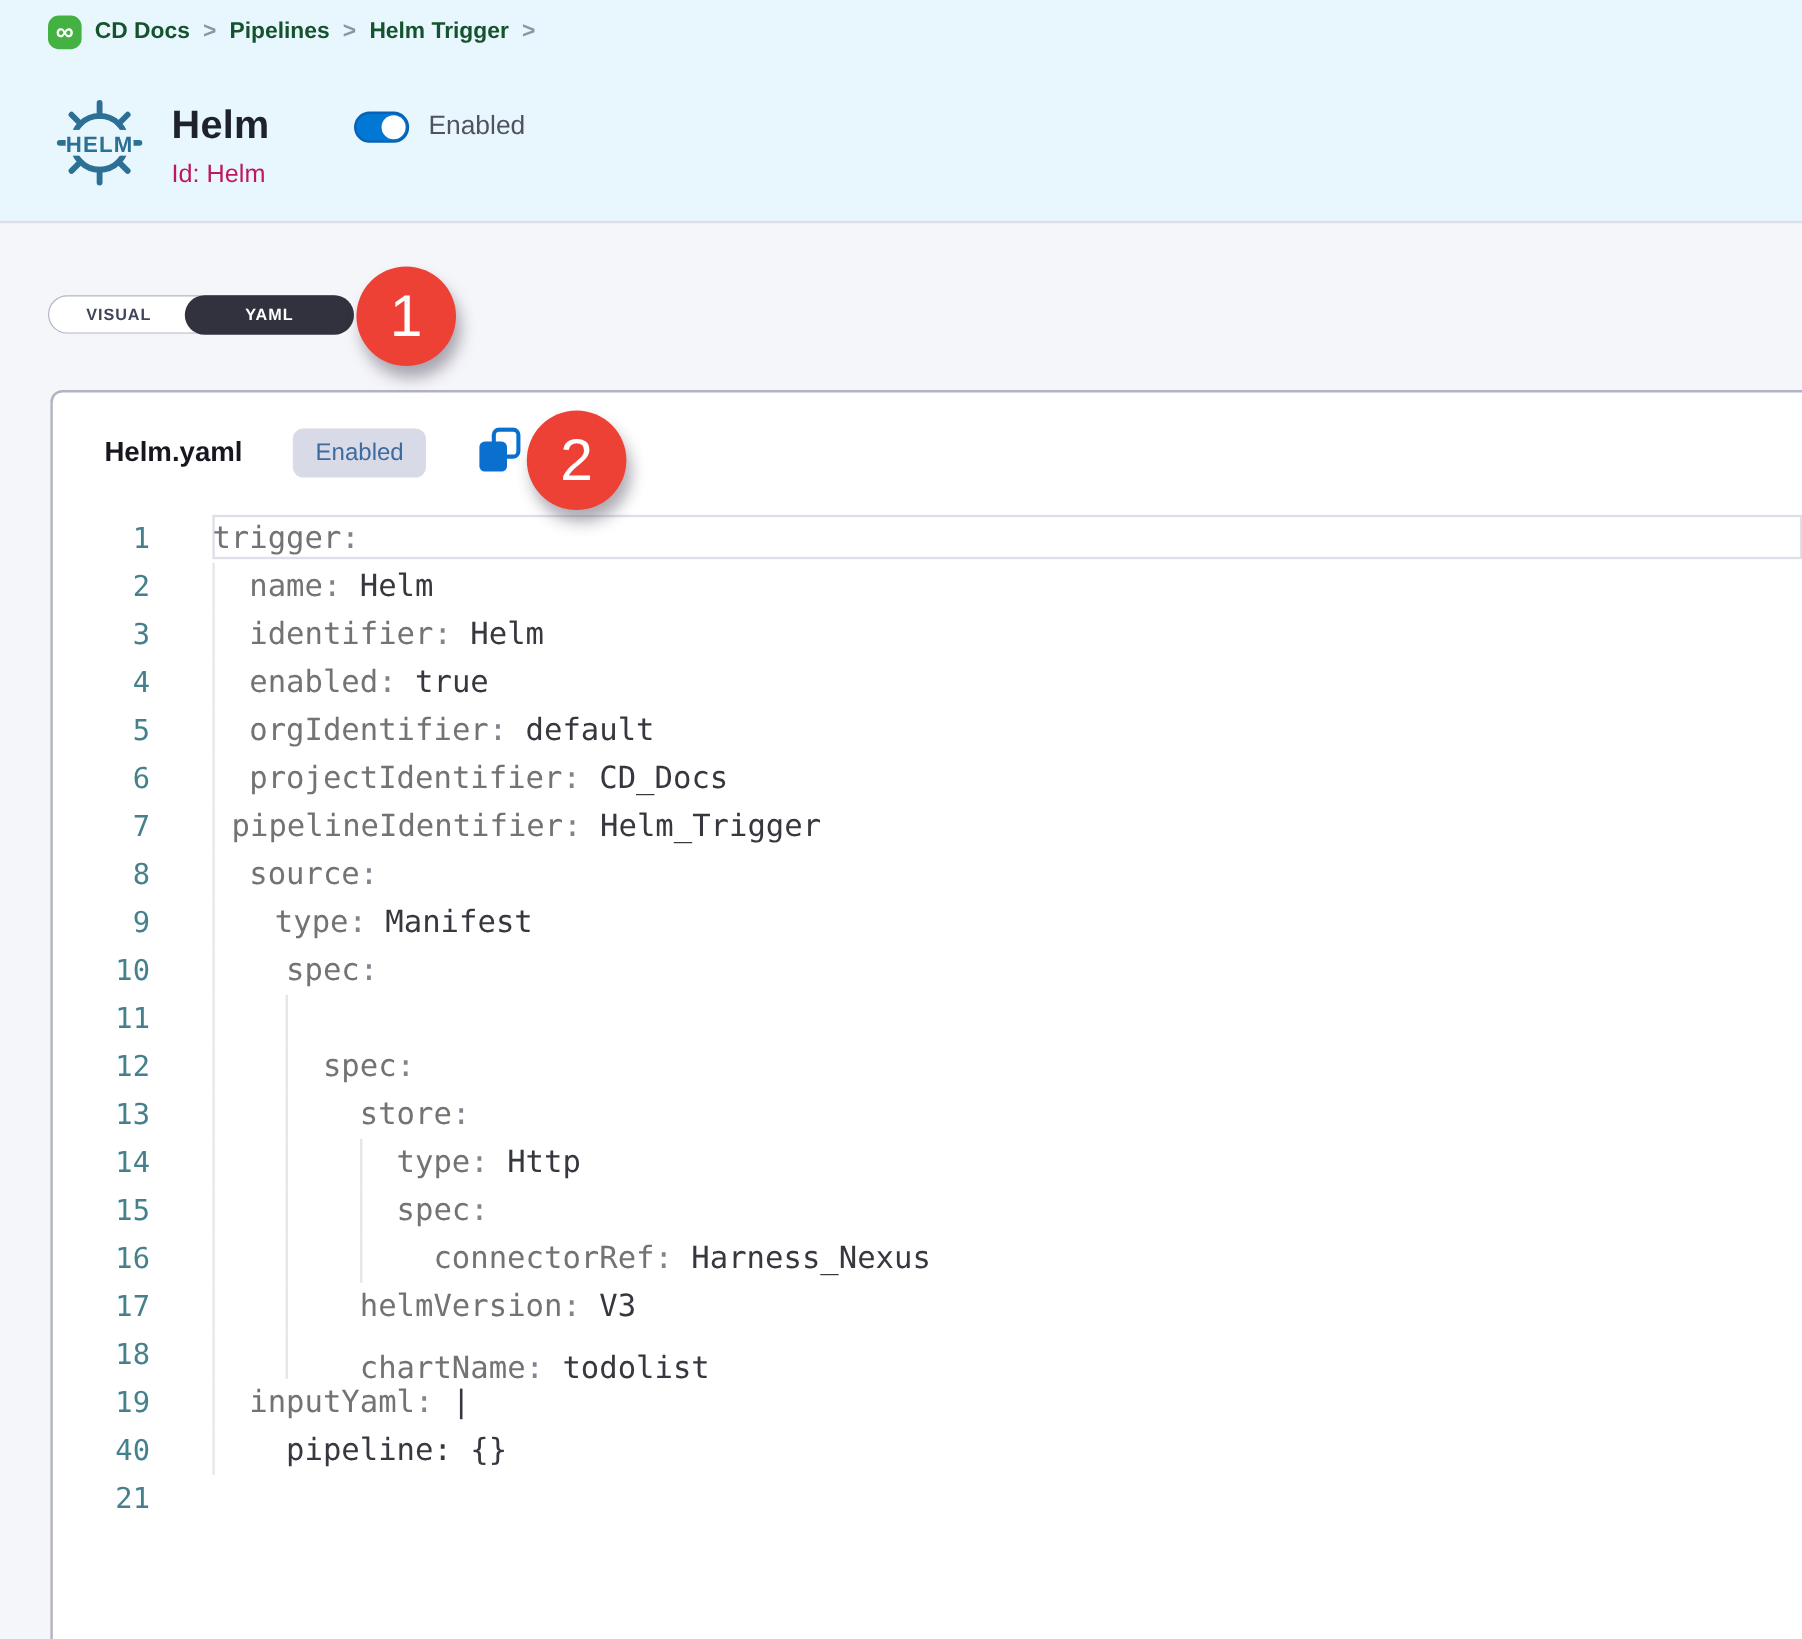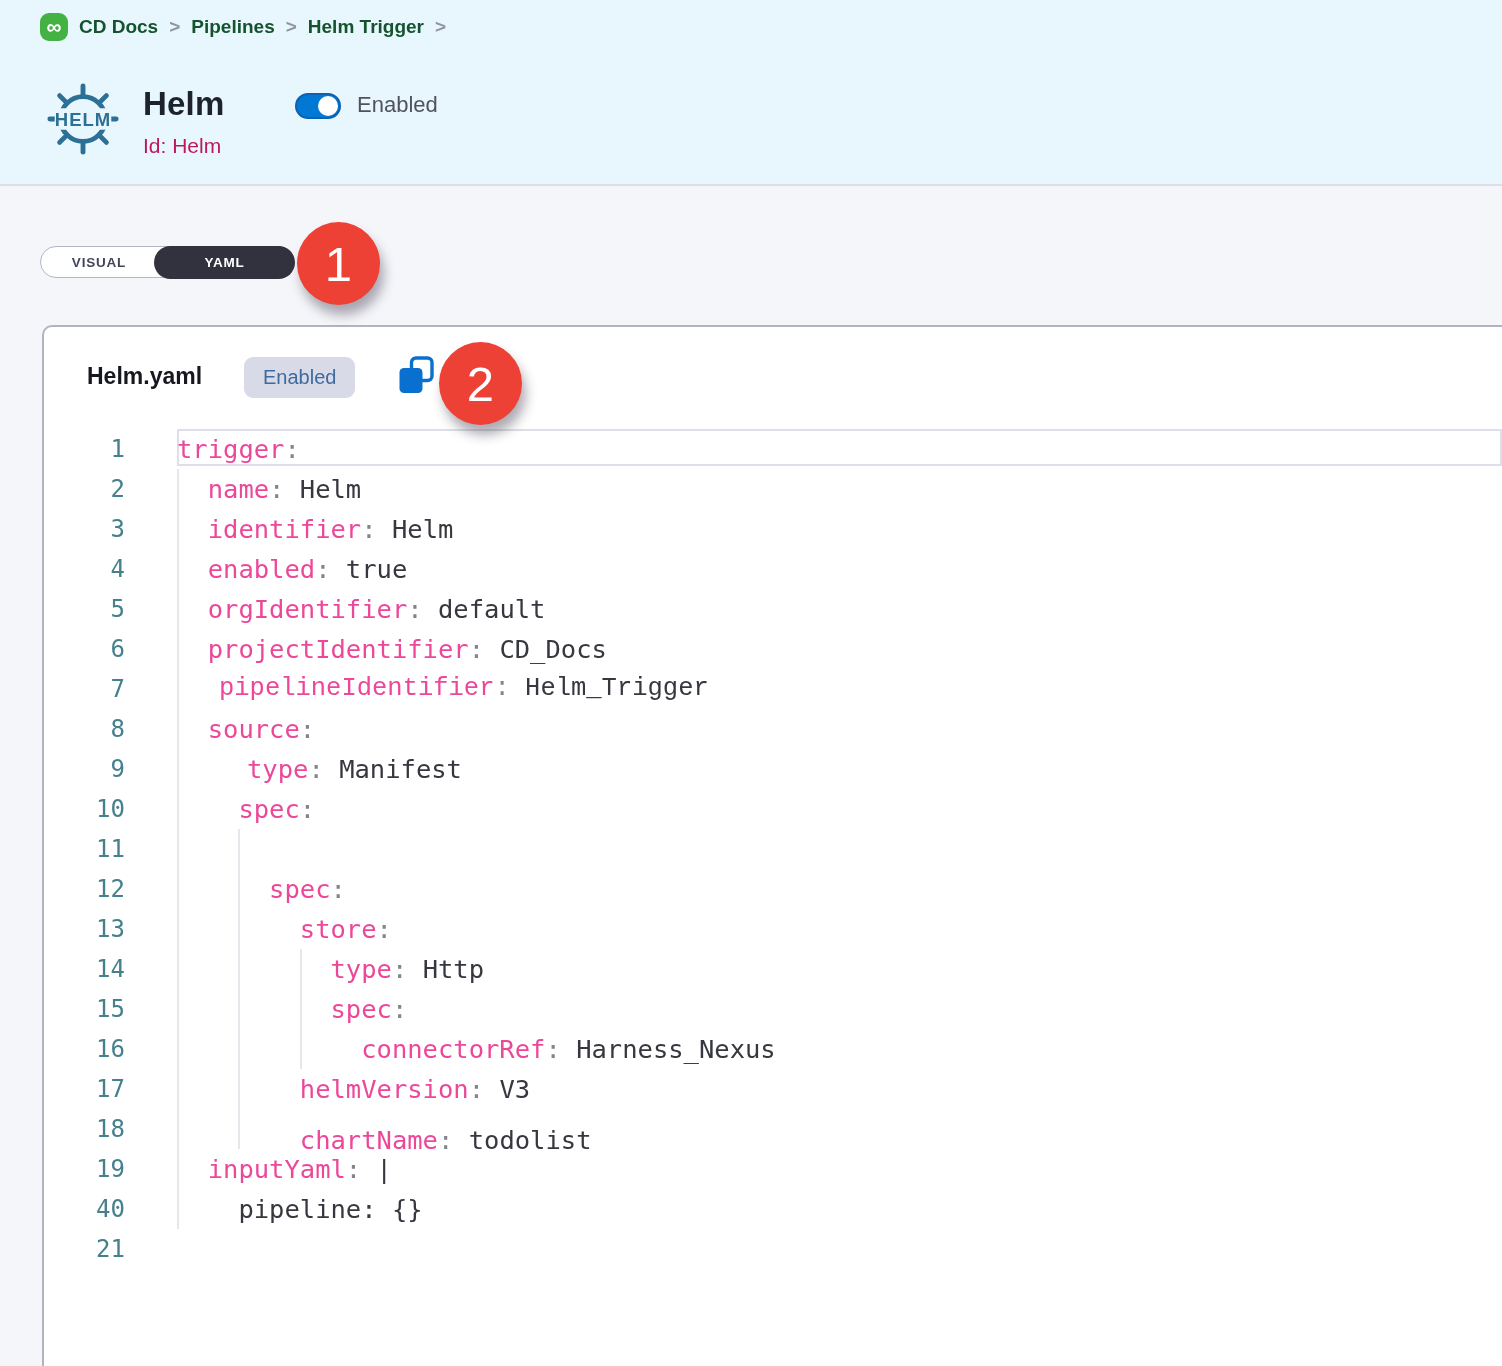--- a/index.html
+++ b/index.html
@@ -82,21 +82,21 @@
   .code-area { position:absolute; left:0; top:102px; right:0; }
   .code-line { position:relative; height:40px; }
   .ln {
     position:absolute; left:0; top:0; width:81px; text-align:right;
     font-family:"DejaVu Sans Mono", monospace; font-size:24px; line-height:40px; color:#46808d;
   }
   .code-text {
     position:absolute; top:0; line-height:40px; white-space:pre;
     font-family:"DejaVu Sans Mono", monospace; font-size:25.5px;
   }
-  .tok-key   { color:#ec4899; }
+  .tok-key   { color:#737373; }
   .tok-colon { color:#80848f; }
   .tok-val   { color:#37383f; }
   .indent-guide { position:absolute; top:0; bottom:0; width:2px; background:#e6e7ed; }
   .current-line-box {
     position:absolute; left:133px; right:0; top:0; height:37px;
     border:2px solid #dedfe8; background:transparent;
   }
 </style>
 </head>
 <body>
@@ -187,31 +187,31 @@
             <span class="code-text" style="left: 163.7px;"><span class="tok-key">orgIdentifier</span><span class="tok-colon">:</span><span class="tok-val" style="margin-left: 15.35px;">default</span></span>
           </div>
           <div class="code-line">
             <span class="indent-guide" style="left: 133px;"></span>
             <span class="ln">6</span>
             <span class="code-text" style="left: 163.7px;"><span class="tok-key">projectIdentifier</span><span class="tok-colon">:</span><span class="tok-val" style="margin-left: 15.35px; text-align: right;">CD_Docs</span></span>
           </div>
           <div class="code-line">
             <span class="indent-guide" style="left: 133px;"></span>
             <span class="ln">7</span>
-            <span class="code-text" style="left: 175px; font-family: Liberation Mono, monospace;"><span class="tok-key">pipelineIdentifier</span><span class="tok-colon">:</span><span class="tok-val" style="margin-left: 15.35px;">Helm_Trigger</span></span>
+            <span class="code-text" style="left: 149px;"><span class="tok-key">pipelineIdentifier</span><span class="tok-colon">:</span><span class="tok-val" style="margin-left: 15.35px;">Helm_Trigger</span></span>
           </div>
           <div class="code-line">
             <span class="indent-guide" style="left: 133px;"></span>
             <span class="ln">8</span>
             <span class="code-text" style="left: 163.7px;"><span class="tok-key">source</span><span class="tok-colon">:</span></span>
           </div>
           <div class="code-line">
             <span class="indent-guide" style="left: 133px;"></span>
             <span class="ln">9</span>
-            <span class="code-text" style="left: 203px;"><span class="tok-key">type</span><span class="tok-colon">:</span><span class="tok-val" style="margin-left: 15.35px;">Manifest</span></span>
+            <span class="code-text" style="left: 185px;"><span class="tok-key">type</span><span class="tok-colon">:</span><span class="tok-val" style="margin-left: 15.35px;">Manifest</span></span>
           </div>
           <div class="code-line">
             <span class="indent-guide" style="left: 133px;"></span>
             <span class="ln">10</span>
             <span class="code-text" style="left: 194.4px;"><span class="tok-key">spec</span><span class="tok-colon">:</span></span>
           </div>
           <div class="code-line">
             <span class="indent-guide" style="left: 133px;"></span>
             <span class="indent-guide" style="left: 194.4px;"></span>
             <span class="ln">11</span>

